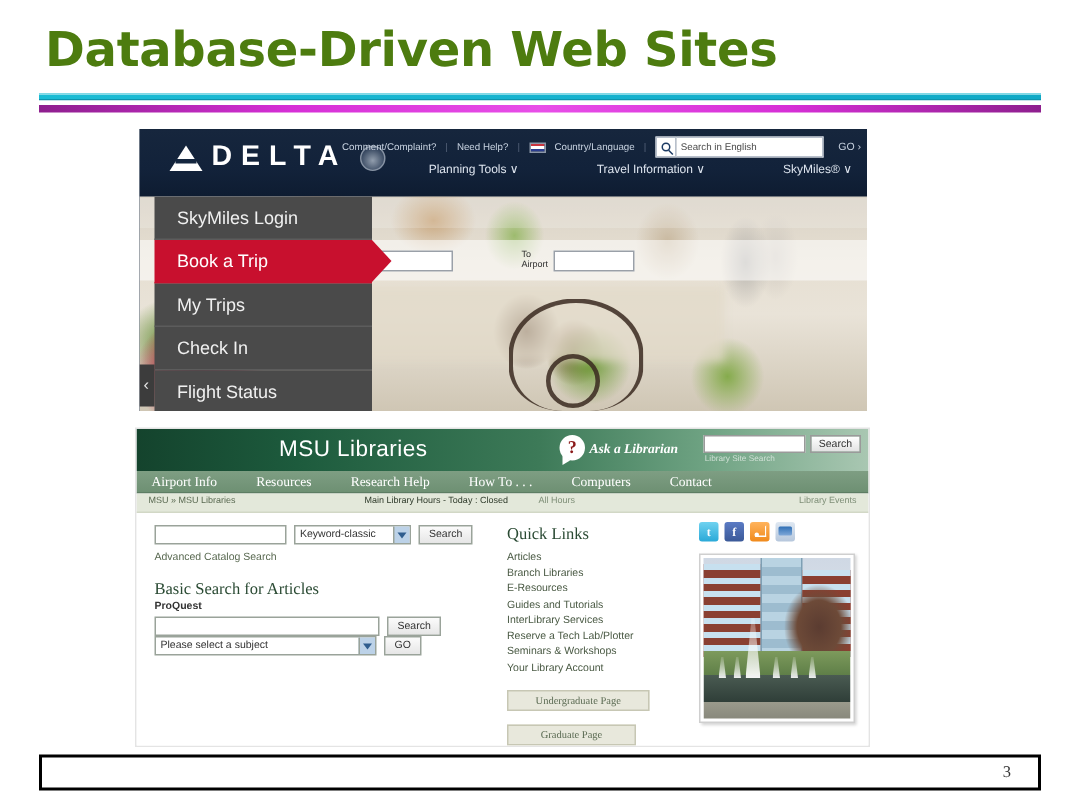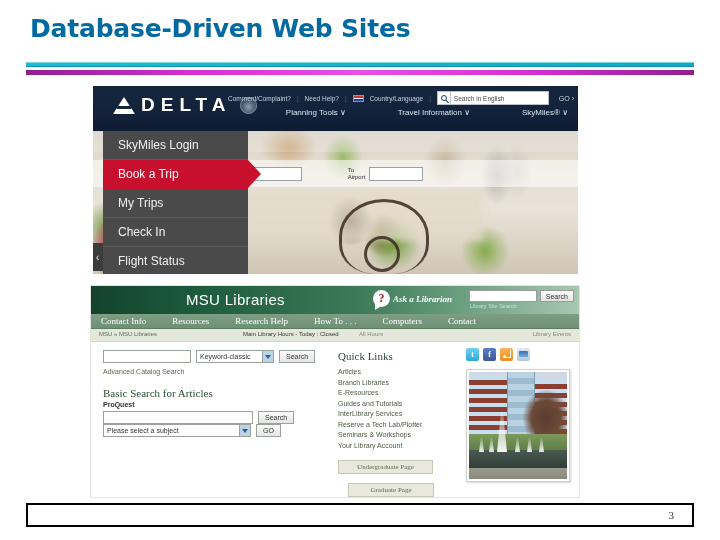--- a/index.html
+++ b/index.html
@@ -9,21 +9,21 @@
     background:#ffffff;
     font-family:"Liberation Sans", sans-serif;
     overflow:hidden;
     position:relative;
   }
 
   
   .slide-title{
     position:absolute; left:30px; top:14px;
     font-family:"DejaVu Sans", sans-serif;
-    font-size:25px; font-weight:bold; color:#0369a1;
+    font-size:32px; font-weight:bold; color:#4d7c0f;
     letter-spacing:-0.2px; white-space:nowrap;
   }
 
   
   .rule-wrap{ position:absolute; left:26px; top:62px; width:668px; }
   .rule-cyan{
     height:5px; width:100%;
     background:linear-gradient(to right,#1bbcd4 0%,#16b3cf 50%,#0fa9c6 100%);
     border-top:1px solid #7fd9e6; border-bottom:1px solid #0d94ae;
   }
@@ -301,21 +301,21 @@
   .sublabel{ font-size:7px; color:#333; font-weight:bold; margin-top:1px;}
   .col-mid{ position:absolute; left:247px; top:8px; width:120px; }
   .ql-list{ margin-top:4px; }
   .ql-list div{ font-size:7px; color:#4a5a44; line-height:10.5px; }
   .btn-page{
     margin-top:9px; width:95px; height:14px;
     background:#e8e8dc; border:1px solid #c7c7b4;
     font-size:7px; color:#5a6a52; text-align:center; line-height:13px;
     font-family:"Liberation Serif", serif;
   }
-  .btn-page.grad{ margin-left:10px; width:86px; }
+  .btn-page.grad{ width:86px; }
   .col-right{ position:absolute; left:375px; top:6px; width:108px; }
   .social{ display:flex; gap:4px; }
   .ic{
     width:13px;height:13px;border-radius:2px;
     display:flex;align-items:center;justify-content:center;
     font-size:8px; font-weight:bold; color:#ffffff;
     font-family:"Liberation Serif", serif;
   }
   .ic.tw{ background:linear-gradient(to bottom,#6fd2f0,#2aa9d8); }
   .ic.fb{ background:linear-gradient(to bottom,#5b7bc4,#3b5998); }
@@ -493,21 +493,21 @@
     <div class="msu-search">
       <span style="position:relative;">
         <span class="msu-search-inp" style="display:block;"></span>
         <span class="msu-search-lbl">Library Site Search</span>
       </span>
       <span class="msu-search-btn">Search</span>
     </div>
   </div>
 
   <div class="msu-nav">
-    <a>Contact Info</a>
+    <a>Airport Info</a>
     <a>Resources</a>
     <a>Research Help</a>
     <a>How To . . .</a>
     <a>Computers</a>
     <a>Contact</a>
   </div>
 
   <div class="msu-crumb">
     <span class="bc">MSU » MSU Libraries</span>
     <span class="hrs">Main Library Hours - Today : Closed</span>

